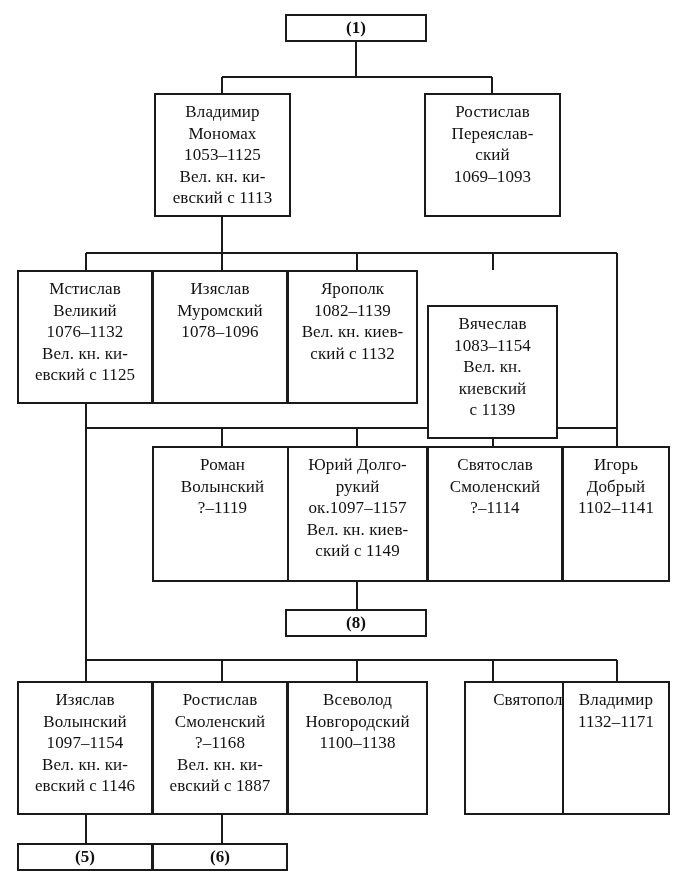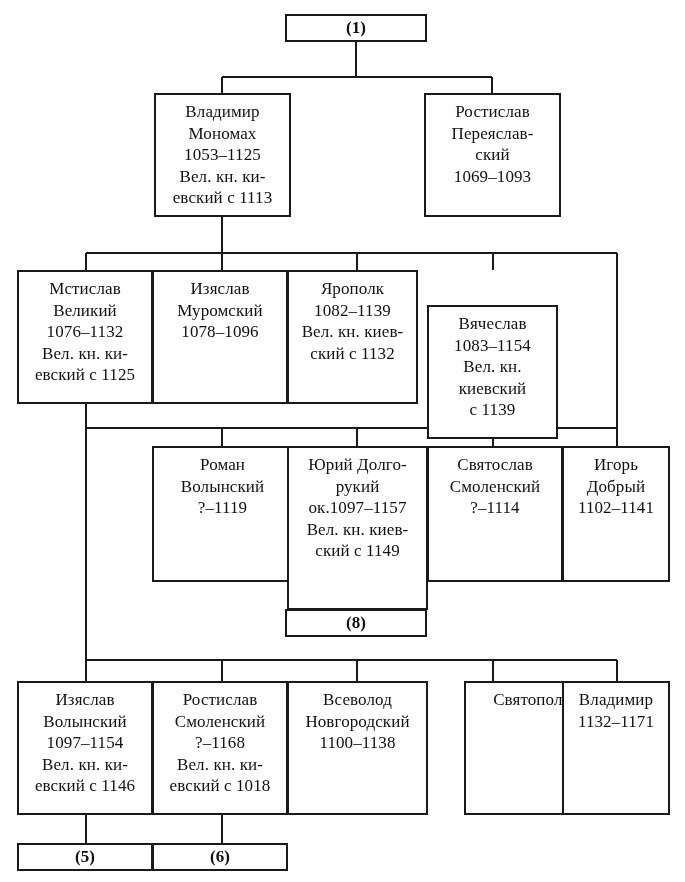--- a/index.html
+++ b/index.html
@@ -151,21 +151,21 @@
     <span class="line">киевский</span>
     <span class="line">с 1139</span>
   </div>
 
   <div class="node" style="left:152px; top:446px; width:141px; height:136px;">
     <span class="line">Роман</span>
     <span class="line">Волынский</span>
     <span class="line">?–1119</span>
   </div>
 
-  <div class="node" style="left:287px; top:446px; width:141px; height:164px;">
+  <div class="node" style="left:287px; top:446px; width:141px; height:136px;">
     <span class="line">Юрий Долго-</span>
     <span class="line">рукий</span>
     <span class="line">ок.1097–1157</span>
     <span class="line">Вел. кн. киев-</span>
     <span class="line">ский с 1149</span>
   </div>
 
   <div class="node" style="left:427px; top:446px; width:136px; height:136px;align-items:center;">
     <span class="line">Святослав</span>
     <span class="line">Смоленский</span>
@@ -188,21 +188,21 @@
     <span class="line">1097–1154</span>
     <span class="line">Вел. кн. ки-</span>
     <span class="line">евский с 1146</span>
   </div>
 
   <div class="node" style="left:152px; top:681px; width:136px; height:134px;">
     <span class="line">Ростислав</span>
     <span class="line">Смоленский</span>
     <span class="line">?–1168</span>
     <span class="line">Вел. кн. ки-</span>
-    <span class="line">евский с 1018</span>
+    <span class="line">евский с 1887</span>
   </div>
 
   <div class="node" style="left:287px; top:681px; width:141px; height:134px;">
     <span class="line">Всеволод</span>
     <span class="line">Новгородский</span>
     <span class="line">1100–1138</span>
   </div>
 
   <div class="node" style="left:427px; top:681px; width:136px; height:134px;margin-left:37px;">
     <span class="line">Святополк</span>

